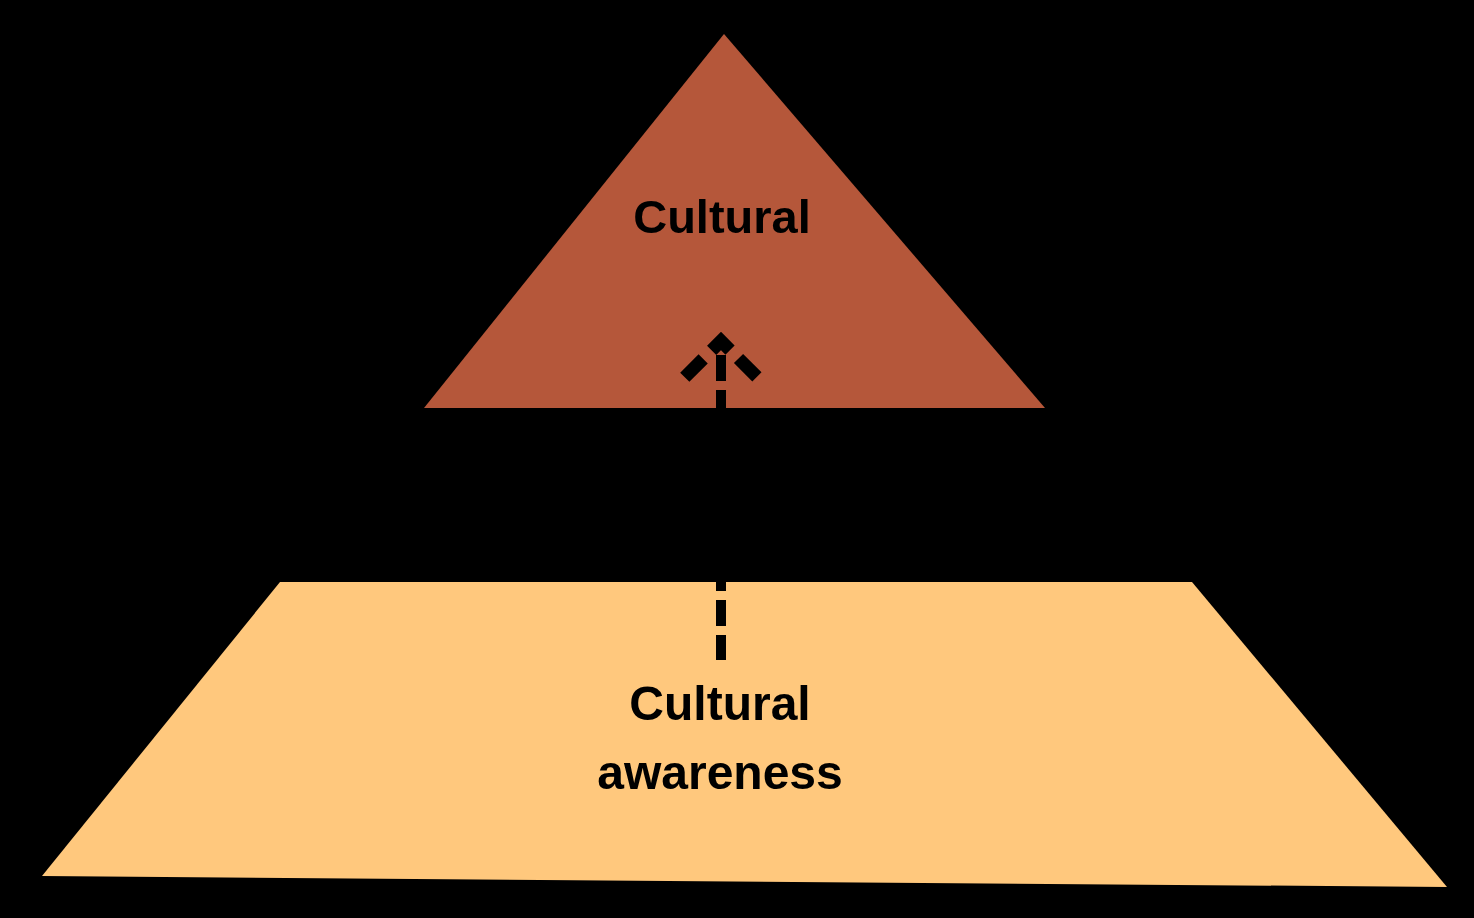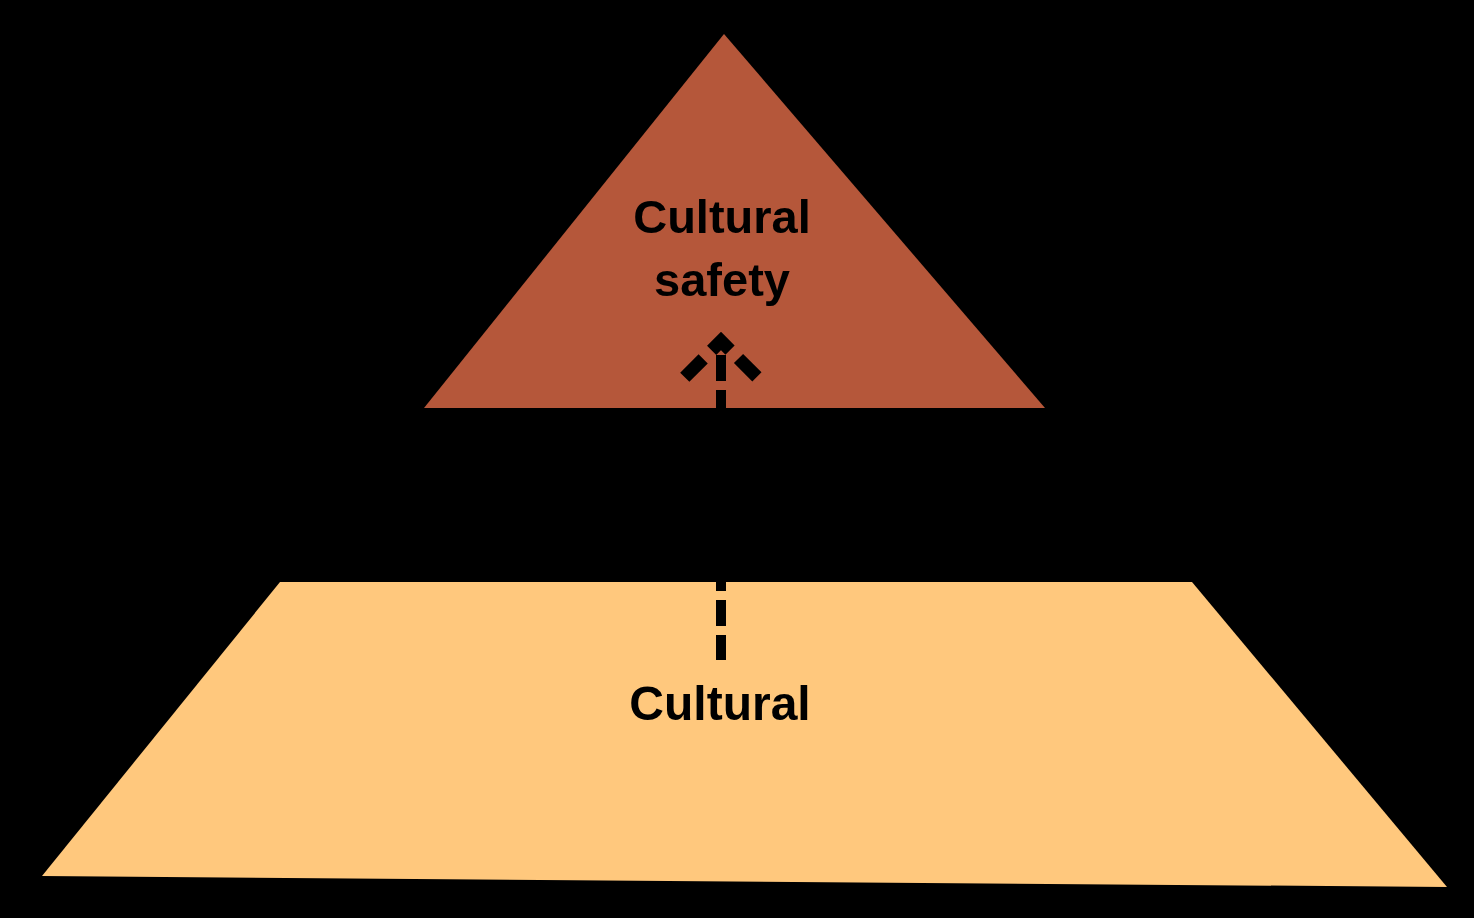--- a/index.html
+++ b/index.html
@@ -61,20 +61,20 @@
     <polygon points="268,582 1180,582 1435,887 30,876" fill="#FFC87D"></polygon>
 
     <g>
       <line x1="709" y1="355" x2="709" y2="660" stroke="#000000" stroke-width="10" stroke-dasharray="26 9"></line>
       <polyline points="665,385 709,341 753,385" fill="none" stroke="#000000" stroke-width="13" stroke-linejoin="miter" stroke-dasharray="26 12" stroke-dashoffset="-11"></polyline>
     </g>
   </svg>
 
   <div class="level-label label-safety">
     <span>Cultural</span><br>
-    <span>safety</span>
   </div>
 
   <div class="level-label label-awareness">
     <span>Cultural</span><br>
+    <span>awareness</span>
   </div>
 
 </div>
 
 </body></html>

